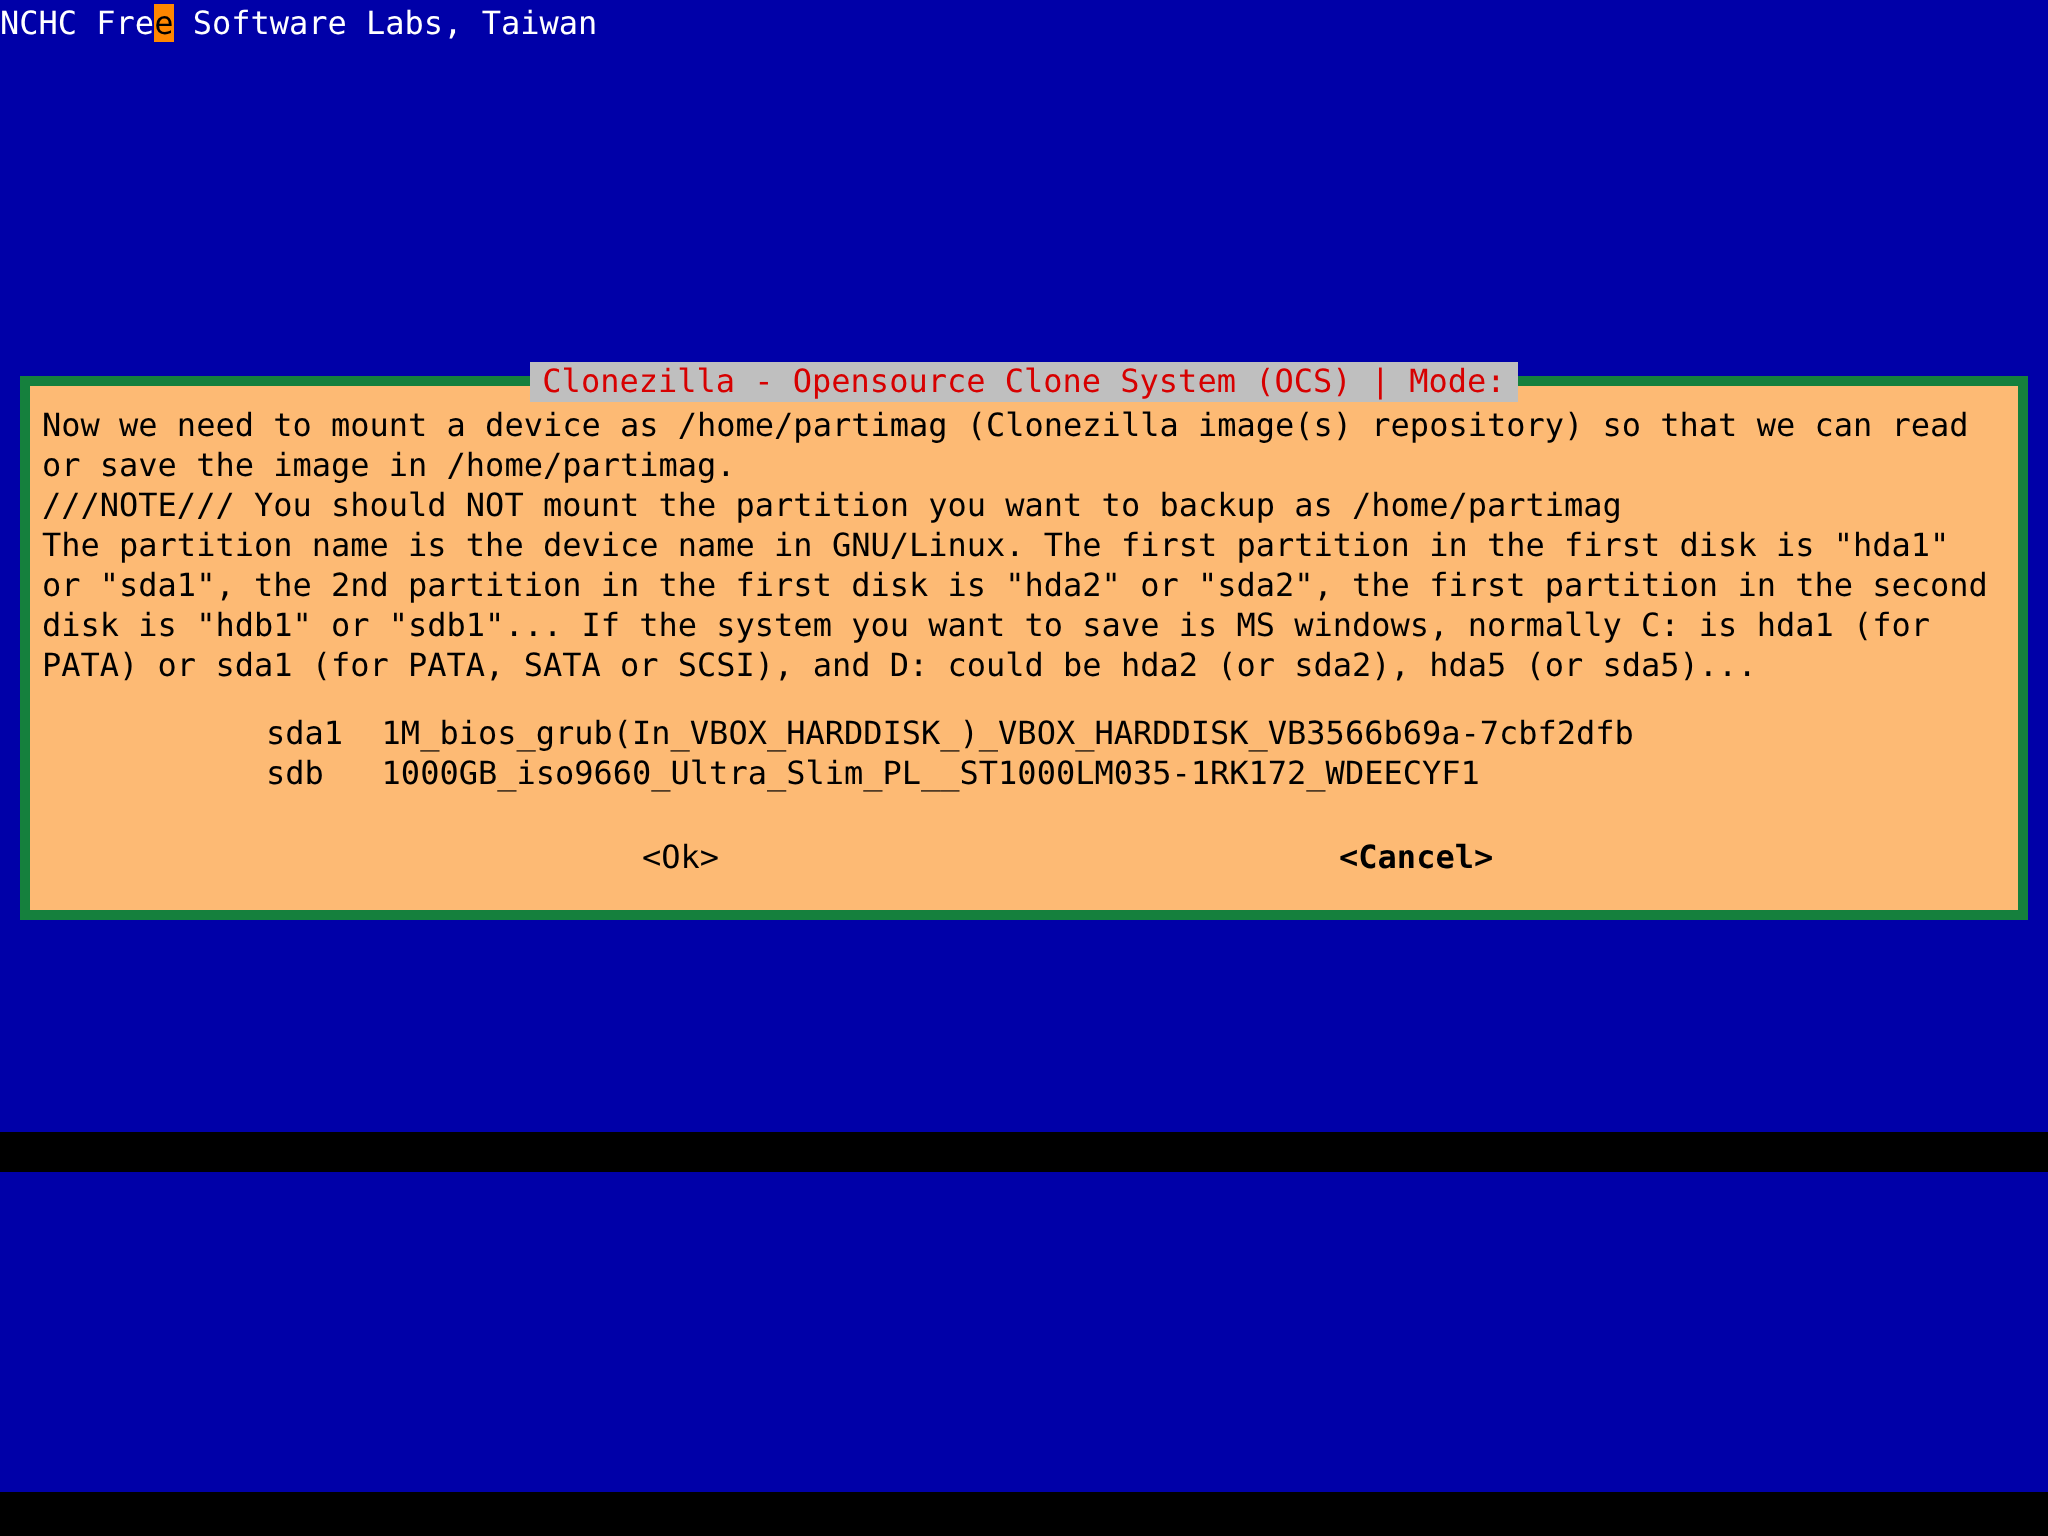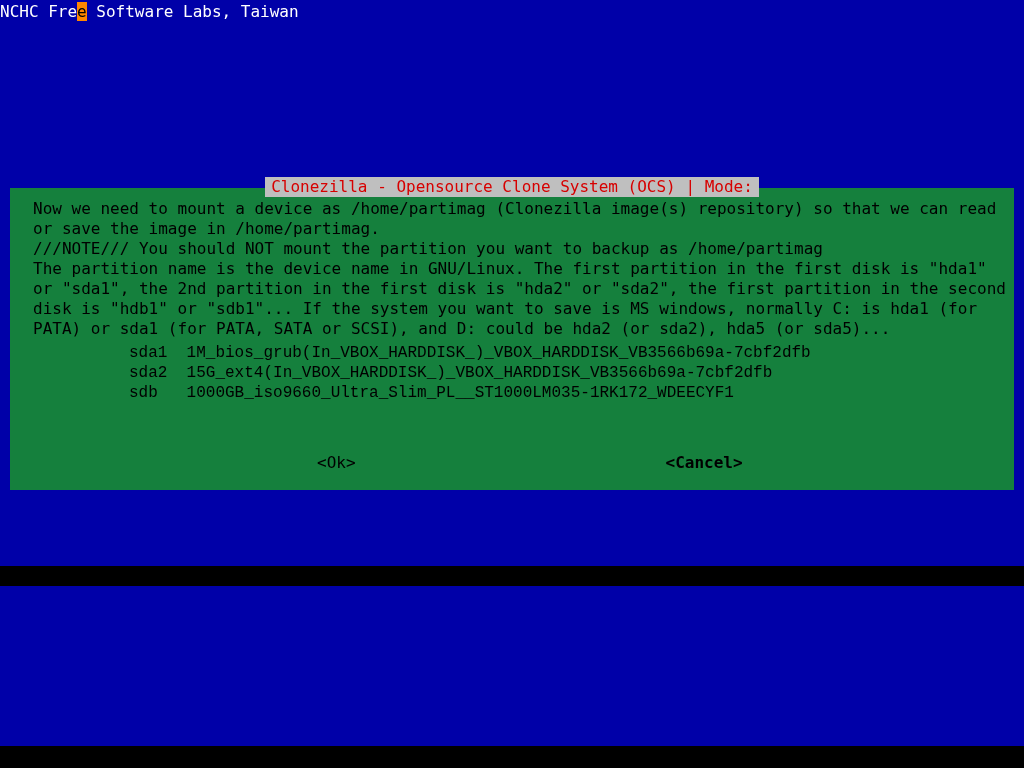--- a/index.html
+++ b/index.html
@@ -26,22 +26,22 @@
   }
   .header-line .cursor {
     background: #ff8700;
     color: #000;
   }
   .dialog {
     position: absolute;
     top: 188px;
     left: 10px;
     width: 1004px;
-    background: #15803d;
-    border: 1px solid #15803d;
+    background: #fdba74;
+    border: 5px solid #15803d;
     padding: 8px 6px 16px 6px;
     color: #000;
   }
   .dialog-title-wrap {
     position: absolute;
     top: -12px;
     left: 0;
     width: 100%;
     text-align: center;
     pointer-events: none;
@@ -50,37 +50,35 @@
     display: inline-block;
     background: #bfbfbf;
     color: #d70000;
     padding: 0 6px;
     white-space: pre;
   }
   .body-text {
     white-space: pre-wrap;
     color: #000;
     padding-top: 2px;
-    margin-left: 16px;
   }
   .options {
-    margin-top: 4px;
+    margin-top: 14px;
     padding-left: 112px;
-    font-family: Liberation Mono, monospace;
   }
   .option {
     white-space: pre;
     color: #000;
   }
   .option.selected {
     background: #d70000;
     color: #ffffff;
   }
   .buttons {
-    margin-top: 50px;
+    margin-top: 22px;
     display: flex;
     color: #000;
   }
   .btn {
     white-space: pre;
   }
   .btn-ok { margin-left: 300px; }
   .btn-cancel { margin-left: 310px; font-weight: bold; }
   .black-strip {
     position: absolute;
@@ -101,21 +99,20 @@
     <div class="dialog-title-wrap">
       <span class="dialog-title">Clonezilla - Opensource Clone System (OCS) | Mode:</span>
     </div>
 
     <div class="body-text" id="body-text">Now we need to mount a device as /home/partimag (Clonezilla image(s) repository) so that we can read or save the image in /home/partimag.
 ///NOTE/// You should NOT mount the partition you want to backup as /home/partimag
 The partition name is the device name in GNU/Linux. The first partition in the first disk is "hda1" or "sda1", the 2nd partition in the first disk is "hda2" or "sda2", the first partition in the second disk is "hdb1" or "sdb1"... If the system you want to save is MS windows, normally C: is hda1 (for PATA) or sda1 (for PATA, SATA or SCSI), and D: could be hda2 (or sda2), hda5 (or sda5)...</div>
 
     <div class="options" id="options">
         <div class="option">sda1  1M_bios_grub(In_VBOX_HARDDISK_)_VBOX_HARDDISK_VB3566b69a-7cbf2dfb</div>
-        <div class="option">sda2  15G_ext4(In_VBOX_HARDDISK_)_VBOX_HARDDISK_VB3566b69a-7cbf2dfb</div>
         <div class="option">sdb   1000GB_iso9660_Ultra_Slim_PL__ST1000LM035-1RK172_WDEECYF1</div>
       </div>
 
     <div class="buttons">
       <span class="btn btn-ok">&lt;Ok&gt;</span>
       <span class="btn btn-cancel">&lt;Cancel&gt;</span>
     </div>
   </div>
 
   <div class="black-strip strip1"></div>

